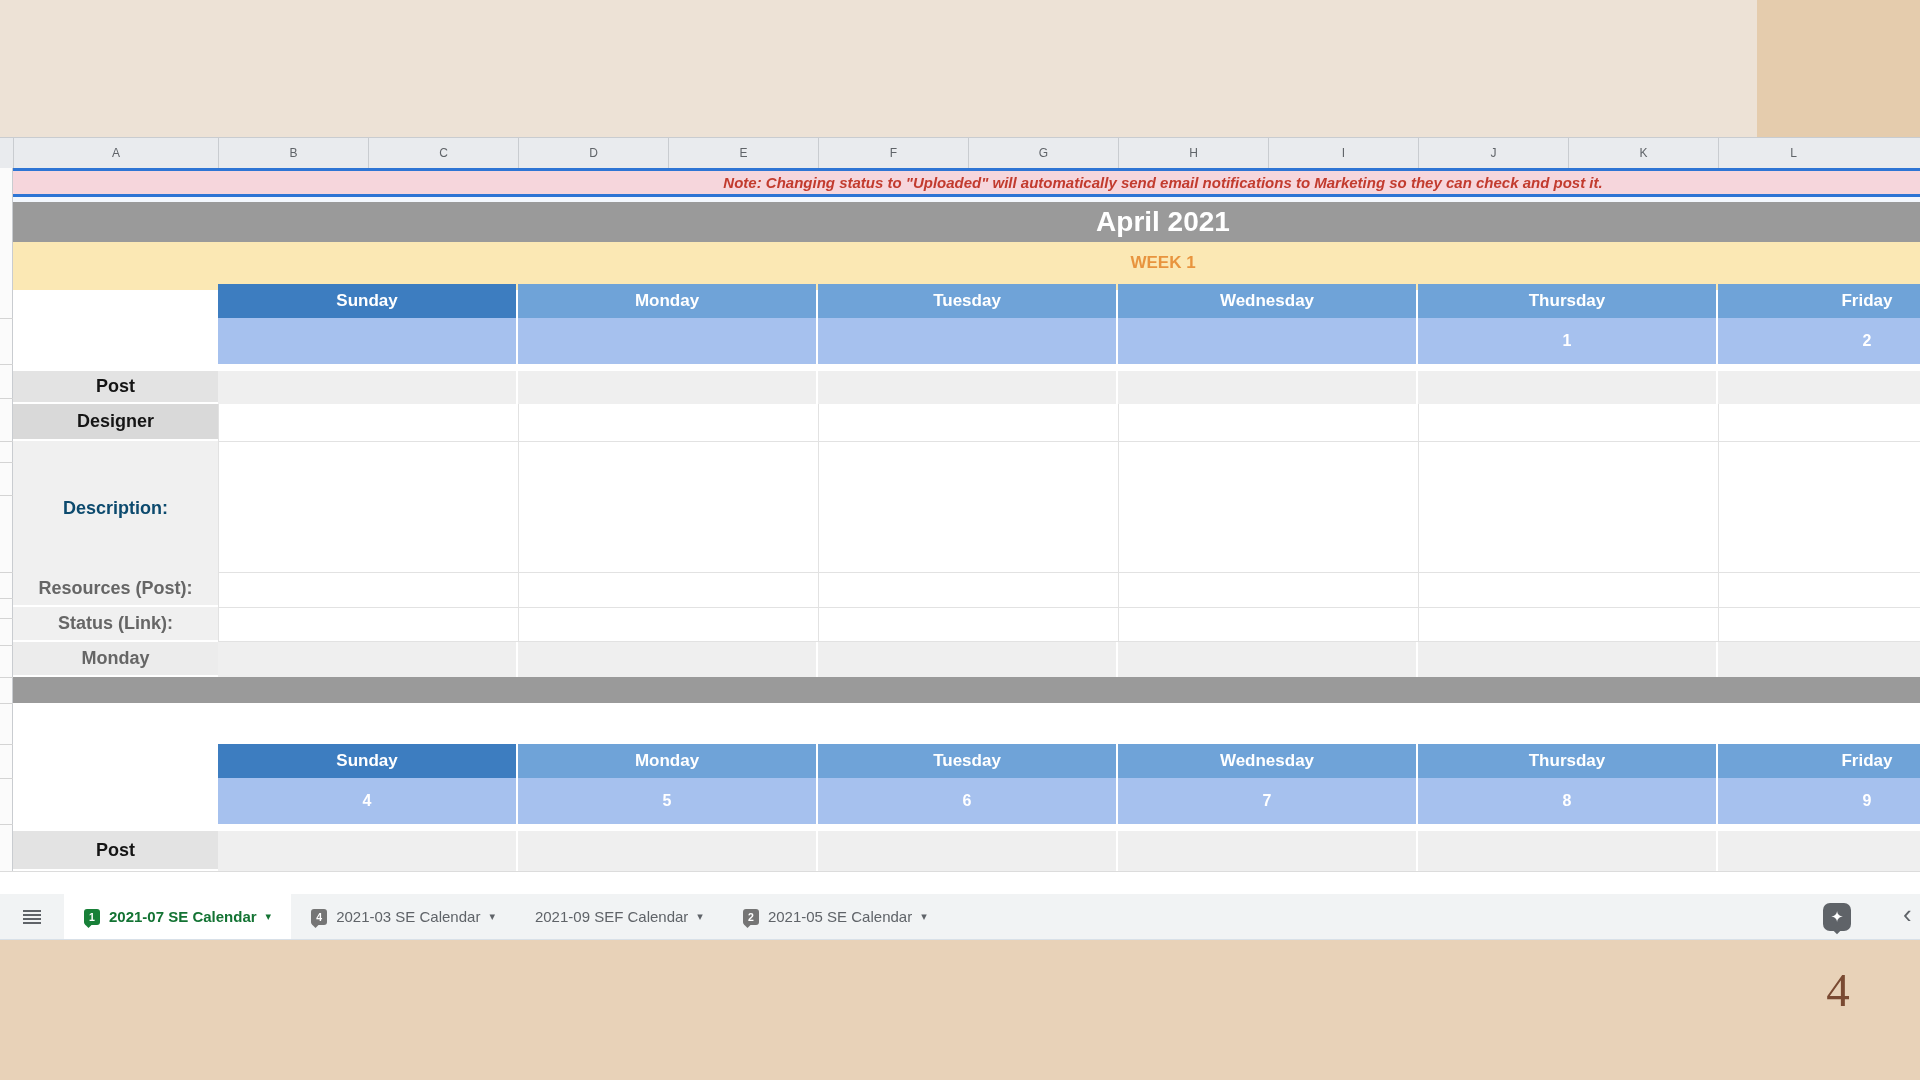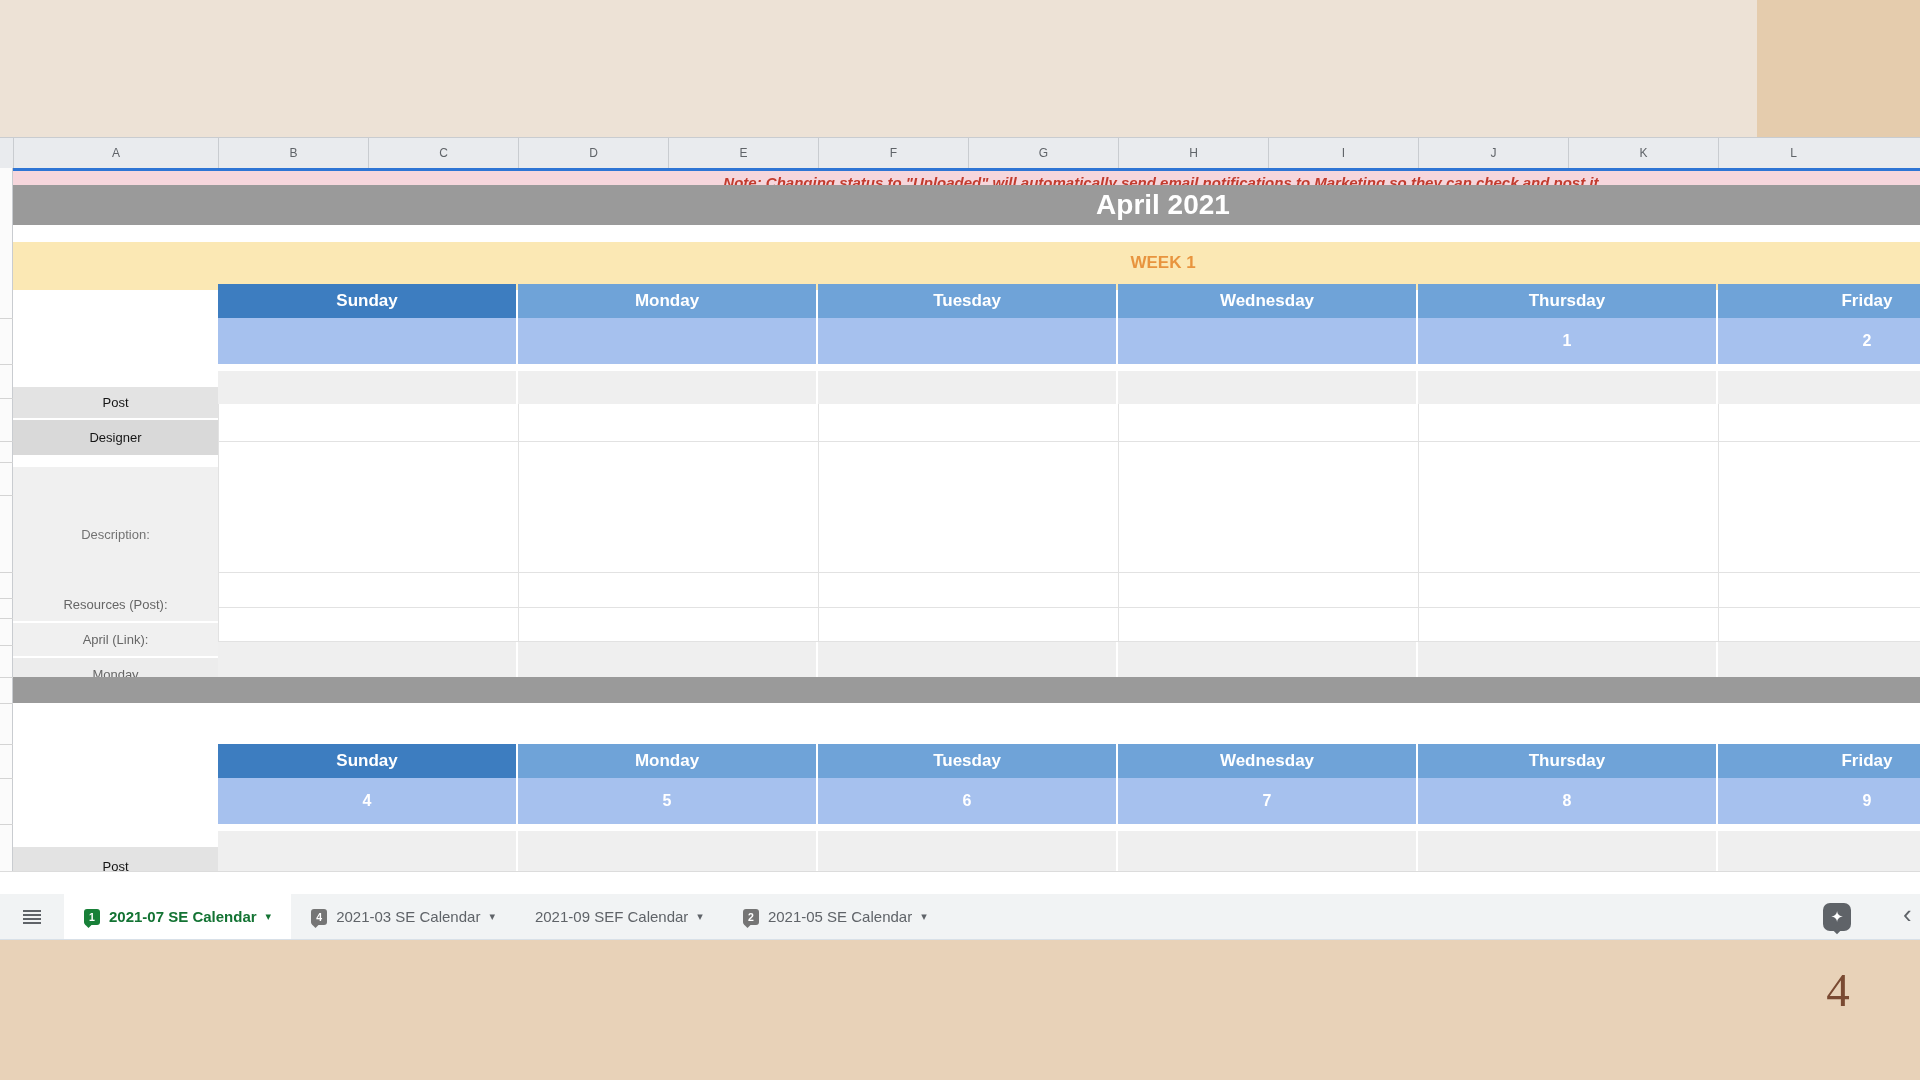--- a/index.html
+++ b/index.html
@@ -29,21 +29,21 @@
   .blue-line { left:13px; width:1907px; height:3px; background:#2E75D4; }
   #blue1 { top:31px; } #blue2 { top:57px; }
   #thin-row { left:13px; top:60px; width:1907px; height:5px; background:#F3F7FD; }
 
   .band { left:13px; width:1907px; overflow:hidden; }
   .band-text { position:absolute; left:205px; top:0; width:1890px; height:100%;
                text-align:center; }
   #note-row { top:34px; height:23px; background:#F6D6DC; }
   #note-row .band-text { font-size:15px; line-height:23px; font-weight:bold;
                font-style:italic; color:#C23B2E; }
-  #month-row { top:48px; height:40px; background:#9A9A9A;padding-left:48px; }
+  #month-row { top:65px; height:40px; background:#9A9A9A;padding-left:48px; }
   #month-row .band-text { font-size:28px; line-height:40px; font-weight:bold; color:#fff; }
   .week-band { height:48px; background:#FBE8B4; }
   .week-band .band-text { font-size:17px; line-height:42px; font-weight:bold; color:#E8943E; }
   #week1-band { top:105px; } #week2-band { top:566px; height:41px; }
   #divider-band { top:540px; height:26px; background:#9A9A9A; }
 
   .cellrow { left:218px; width:1800px; overflow:visible; }
   #days1 { top:147px; height:34px; } #dates1 { top:181px; height:46px; }
   #days2 { top:607px; height:34px; } #dates2 { top:641px; height:46px; }
   .dayh { position:absolute; top:0; height:34px; width:298px; background:#6FA3D8;
@@ -51,25 +51,25 @@
   .dayh.sun { background:#3D7DC0; }
   .datec { position:absolute; top:0; height:46px; width:298px; background:#A6C1EE;
            color:#fff; font-weight:bold; font-size:16px; text-align:center; line-height:46px; }
 
   .gray-grid-row { left:218px; width:1702px;
       background:repeating-linear-gradient(to right,#EFEFEF 0 298px,#FFFFFF 298px 300px); }
   #post1-row  { top:234px; height:33px; }
   #status-row { top:505px; height:35px; }
   #post2-row  { top:694px; height:40px; }
 
-  .lbl { left:13px; width:205px; text-align:center; font-weight:normal; font-size:13px;
-         border-bottom:2px solid #fff; display:flex; align-items:center; justify-content:center;margin-top:16px; }
+  .lbl { left:13px; width:205px; text-align:center; font-weight:bold; font-size:18px;
+         border-bottom:2px solid #fff; display:flex; align-items:center; justify-content:center; }
   #lbl-post      { top:234px; height:33px; background:#E3E3E3; color:#151515; }
   #lbl-designer  { top:267px; height:37px; background:#D9D9D9; color:#151515; }
-  #lbl-desc      { top:314px; height:137px; background:#F0F0F0; color:#737373; }
+  #lbl-desc      { top:304px; height:137px; background:#F0F0F0; color:#0c4a6e; }
   #lbl-resources { top:435px; height:35px; background:#F0F0F0; color:#666; }
   #lbl-output    { top:470px; height:35px; background:#F0F0F0; color:#666; }
   #lbl-status    { top:505px; height:35px; background:#ECECEC; color:#666; }
   #lbl-post2     { top:694px; height:40px; background:#E3E3E3; color:#151515; }
 
   .gridline { position:absolute; background:#E2E2E2; }
 
   #scroll-strip { left:0; top:734px; width:1920px; height:23px; background:#fff;
                   border-top:1px solid #DCDCDC; }
 
@@ -167,21 +167,21 @@
       <div class="datec" style="left: 900px;"></div>
       <div class="datec" style="left: 1200px;">1</div>
       <div class="datec" style="left: 1500px;">2</div>
     </div>
 
   <div class="abs gray-grid-row" id="post1-row"></div>
   <div class="abs lbl" id="lbl-post">Post</div>
   <div class="abs lbl" id="lbl-designer">Designer</div>
   <div class="abs lbl" id="lbl-desc">Description:</div>
   <div class="abs lbl" id="lbl-resources">Resources (Post):</div>
-  <div class="abs lbl" id="lbl-output">April (Link):</div>
+  <div class="abs lbl" id="lbl-output">Status (Link):</div>
   <div class="abs gray-grid-row" id="status-row"></div>
   <div class="abs lbl" id="lbl-status">Monday</div>
 
   <div class="abs band" id="divider-band"></div>
 
   <div class="abs cellrow" id="days2">
       <div class="dayh sun" style="left: 0px;">Sunday</div>
       <div class="dayh" style="left: 300px;">Monday</div>
       <div class="dayh" style="left: 600px;">Tuesday</div>
       <div class="dayh" style="left: 900px;">Wednesday</div>

